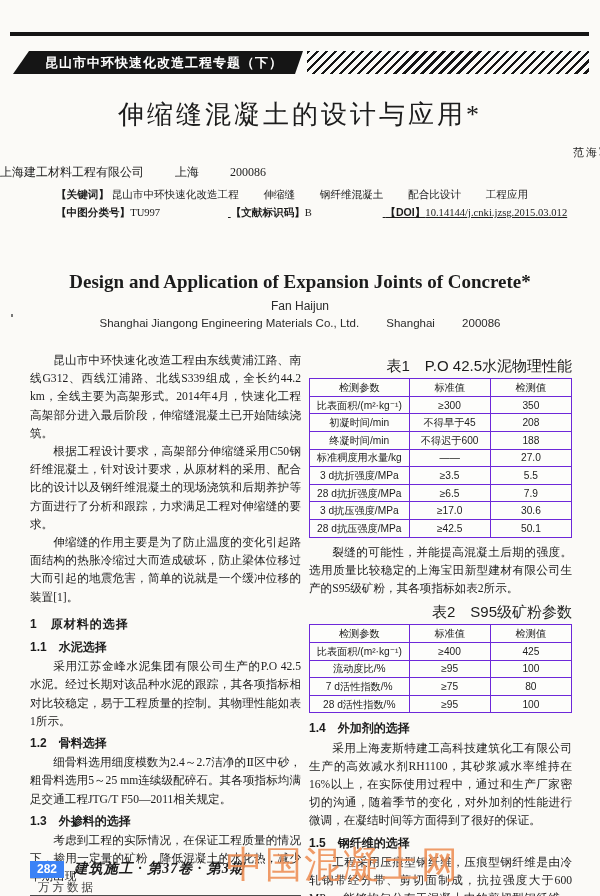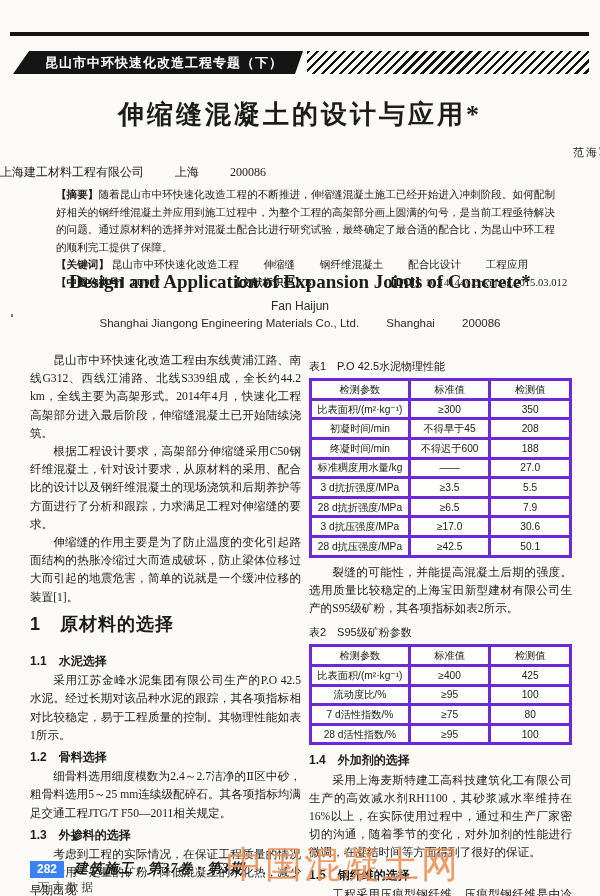--- a/index.html
+++ b/index.html
@@ -22,59 +22,59 @@
     padding:0 20px 0 32px;white-space:nowrap;
     clip-path:polygon(16px 0, 100% 0, calc(100% - 8px) 100%, 0 100%);
   }
   .hatch{
     flex:1;margin-left:4px;
     background:repeating-linear-gradient(135deg,#151515 0 2.4px,#fbfaf7 2.4px 6.4px);
   }
 
   
   .main-title{position:absolute;top:97px;left:0;width:100%;text-align:center;
-    font-size:26px;font-weight:bold;letter-spacing:3px;}
+    font-size:26px;font-weight:normal;letter-spacing:3px;}
   .author-line{position:absolute;top:145px;left:12px;width:100%;text-align:right;font-size:11px;letter-spacing:2px;}
   .affil-line{position:absolute;top:164px;left:0;width:100%;font-size:12px;}
   .affil-line .gap{display:inline-block;width:28px;}
 
   .abstract-block{position:absolute;top:186px;left:56px;width:499px;
     font-size:10.6px;line-height:17.6px;text-align:justify;}
   .abstract-block b{font-family:"Liberation Sans","DejaVu Sans",sans-serif;font-size:10.6px;}
   .kw-line{text-align:left;}
   .kw-line .kw{margin-right:22px;}
-  .meta-line{text-align:left;white-space:nowrap;}
+  .meta-line{text-align:left;white-space:nowrap;text-decoration:underline;}
   .meta-line .grp1{display:inline-block;width:172px;}
   .meta-line .grp2{display:inline-block;width:152px;}
 
   .en-title{position:absolute;top:271px;left:0;width:100%;text-align:center;
     font-family:"Liberation Serif","DejaVu Serif",serif;font-weight:bold;font-size:19px;}
   .en-author{position:absolute;top:299px;left:0;width:100%;text-align:center;
     font-family:"Liberation Sans","DejaVu Sans",sans-serif;font-size:12px;color:#2a2a2a;}
   .en-affil{position:absolute;top:317px;left:0;width:100%;text-align:center;
     font-family:"Liberation Sans","DejaVu Sans",sans-serif;font-size:11.5px;color:#2a2a2a;}
   .en-affil .gap{display:inline-block;width:24px;}
 
   
   .col{position:absolute;top:352px;font-size:11.6px;line-height:18.2px;text-align:justify;}
   .col-left{left:30px;width:271px;}
   .col-right{left:309px;width:263px;}
   .col p{margin:0;text-indent:2em;}
   .h-sec{font-family:"Liberation Sans","DejaVu Sans",sans-serif;font-weight:bold;
-    font-size:18px;margin:8px 0 19px;letter-spacing:1px;text-indent:0;}
+    font-size:12px;margin:8px 0 5px;letter-spacing:1px;text-indent:0;}
   .h-sub{font-family:"Liberation Sans","DejaVu Sans",sans-serif;font-weight:600;
     font-size:12px;margin:3px 0 2px;text-indent:0;}
 
   
   .tbl-caption{font-family:"Liberation Sans","DejaVu Sans",sans-serif;
-    font-size:11px;text-align:left;margin:5px 0 3px;text-indent:0;}
+    font-size:15px;text-align:right;margin:5px 0 3px;text-indent:0;}
   table.data{width:100%;border-collapse:collapse;table-layout:fixed;
     font-family:"Liberation Sans","DejaVu Sans",sans-serif;font-size:10.2px;
     margin-bottom:6px;background:#fdfdfb;}
-  table.data th,table.data td{border:3px solid #6d28d9;text-align:center;
+  table.data th,table.data td{border:1px solid #6d28d9;text-align:center;
     padding:1px 2px;height:14.6px;line-height:13px;font-weight:normal;overflow:hidden;white-space:nowrap;}
   col.c1{width:38%;}col.c2{width:31%;}col.c3{width:31%;}
 
   
   .footnote{margin-top:8px;border-top:1.2px solid #4a4a4a;padding-top:5px;
     font-family:"DejaVu Serif","Liberation Serif",serif;font-style:italic;
     font-size:10.3px;line-height:16.6px;color:#222;text-align:left;}
 
   
   .footer{position:absolute;left:30px;top:860px;font-size:11px;}
@@ -108,21 +108,20 @@
 
   <div class="author-line">范海军</div>
 
   <div class="affil-line">
     <span>上海建工材料工程有限公司</span><span class="gap"></span>
     <span>上海</span><span class="gap"></span>
     <span>200086</span>
   </div>
 
   <div class="abstract-block">
-    <div><b>【摘要】</b><span>随着昆山市中环快速化改造工程的不断推进，伸缩缝混凝土施工已经开始进入冲刺阶段。如何配制好相关的钢纤维混凝土并应用到施工过程中，为整个工程的高架部分画上圆满的句号，是当前工程亟待解决的问题。通过原材料的选择并对混凝土配合比进行研究试验，最终确定了最合适的配合比，为昆山中环工程的顺利完工提供了保障。</span></div>
     <div class="kw-line">
       <b>【关键词】</b>
       <span class="kw">昆山市中环快速化改造工程</span>
       <span class="kw">伸缩缝</span>
       <span class="kw">钢纤维混凝土</span>
       <span class="kw">配合比设计</span>
       <span class="kw">工程应用</span>
     </div>
     <div class="meta-line">
       <span class="grp1"><b>【中图分类号】</b><span>TU997</span></span>

